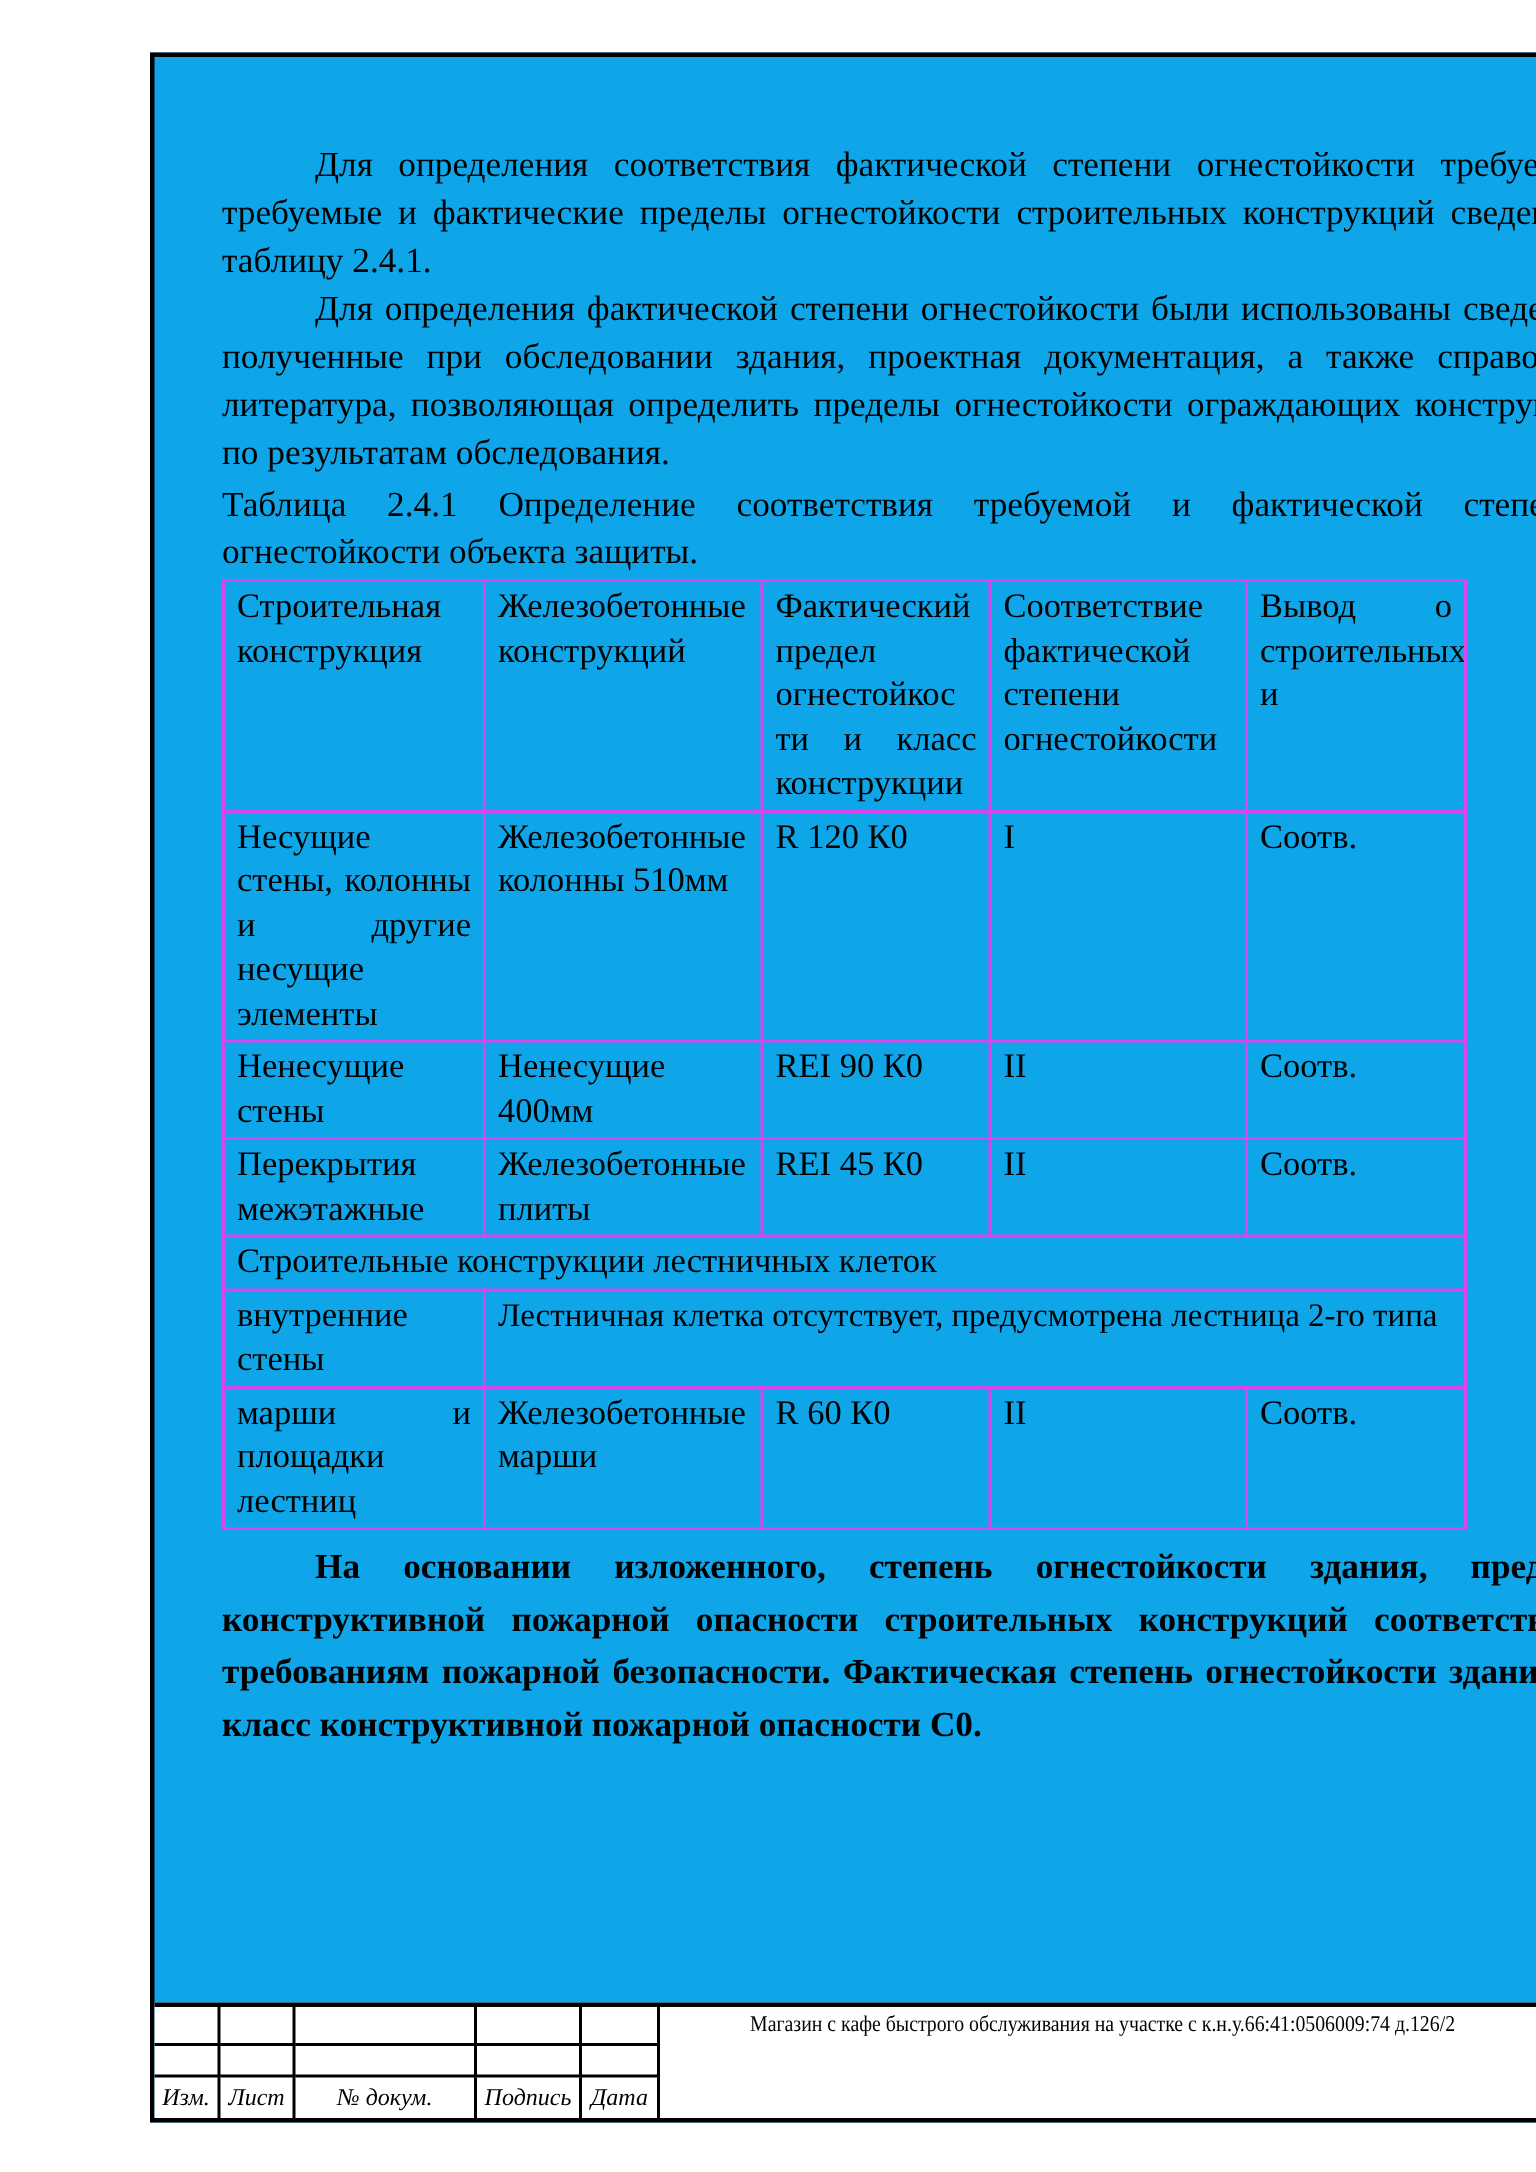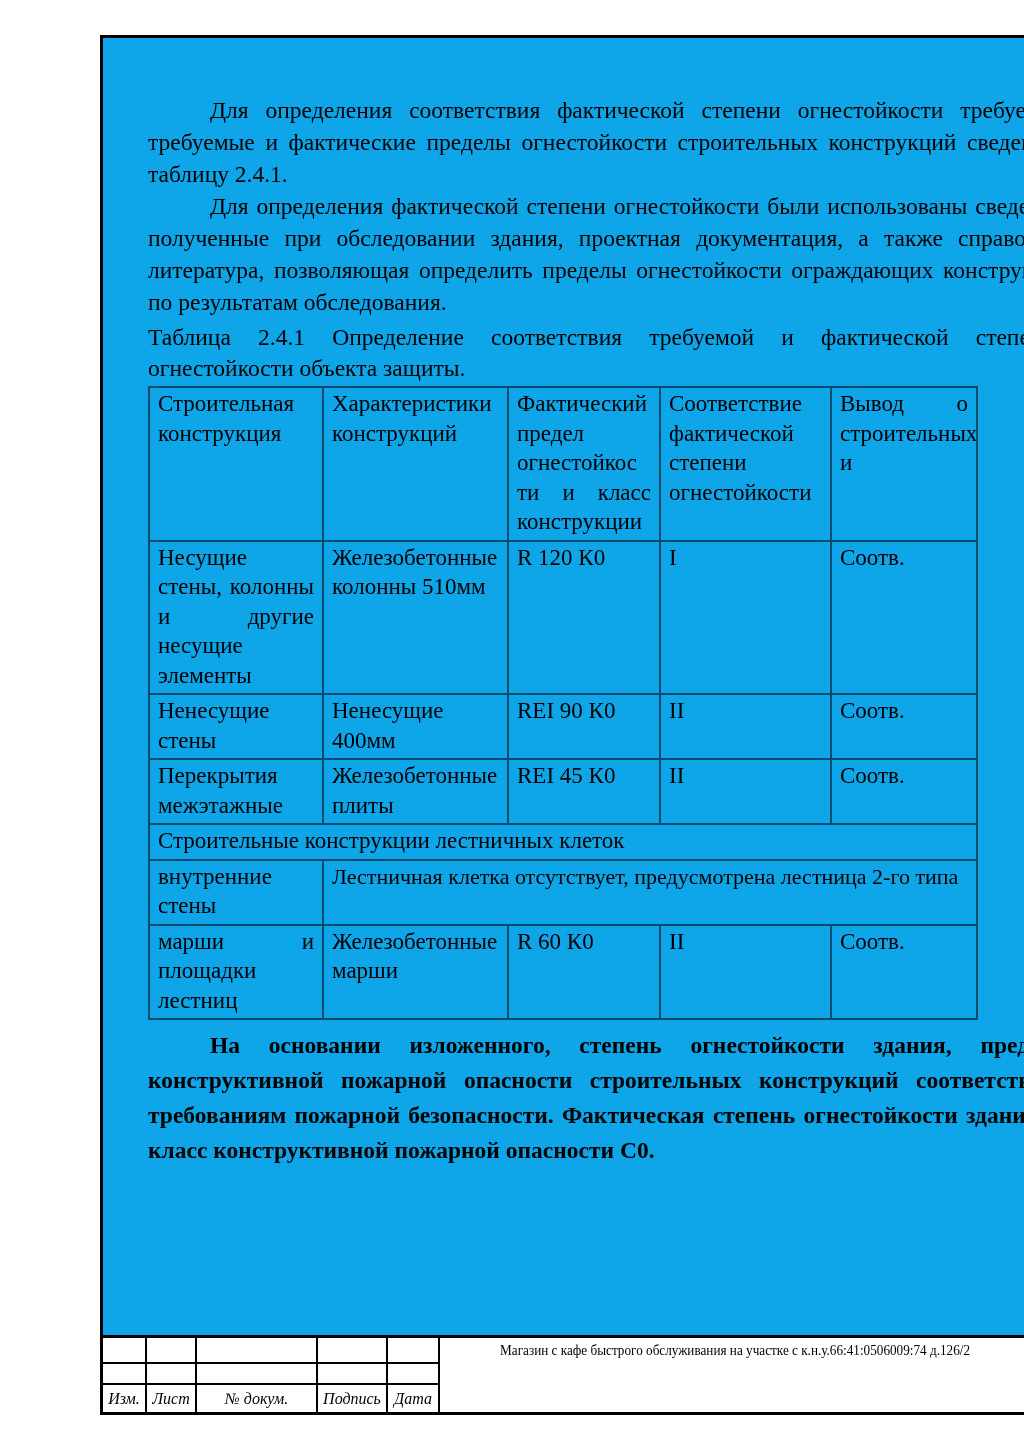--- a/index.html
+++ b/index.html
@@ -43,21 +43,21 @@
     text-align: justify;
     text-indent: 0;
   }
   table.fire-table {
     border-collapse: collapse;
     table-layout: fixed;
     width: 828px;
     margin: 2px 0 0 0;
   }
   table.fire-table td {
-    border: 2px solid #0c4a6e;
+    border: 2px solid #d946ef;
     vertical-align: top;
     font-size: 23px;
     line-height: 29.5px;
     padding: 1px 8px 3px 8px;
     text-align: justify;
     overflow: hidden;
   }
   td.nowrap-cell {
     white-space: nowrap;
     font-size: 22px !important;
@@ -159,21 +159,21 @@
       <colgroup>
         <col style="width:174px">
           <col style="width:185px">
           <col style="width:152px">
           <col style="width:171px">
           <col style="width:146px">
       </colgroup>
       <tbody>
         <tr>
           <td>Строительная конструкция</td>
-          <td>Характеристики конструкций</td>
+          <td>Железобетонные конструкций</td>
           <td>Фактический предел огнестойкос ти и класс конструкции</td>
           <td>Соответствие фактической степени огнестойкости</td>
           <td>Вывод о строительных и</td>
         </tr>
         <tr>
           <td>Несущие стены, колонны и другие несущие элементы</td>
           <td>Железобетонные колонны 510мм</td>
           <td>R 120 К0</td>
           <td>I</td>
           <td>Соотв.</td>

